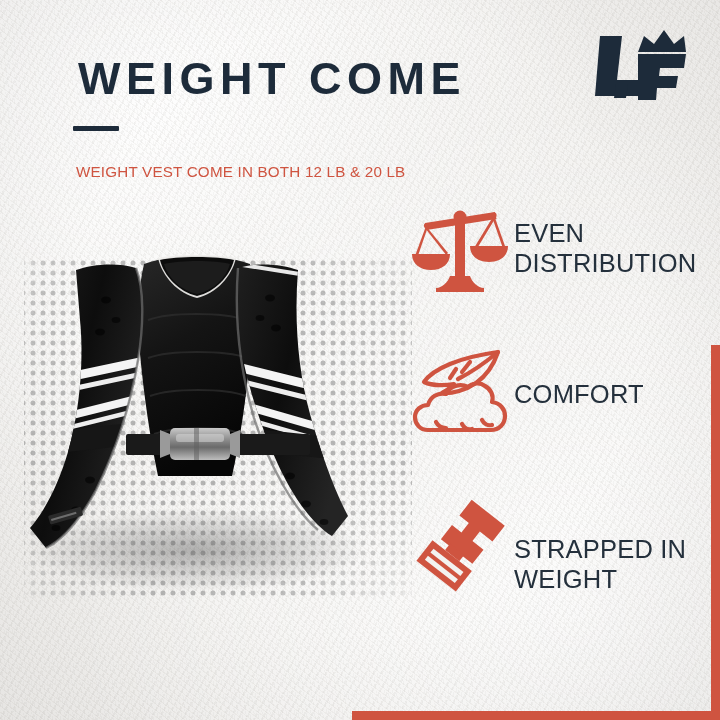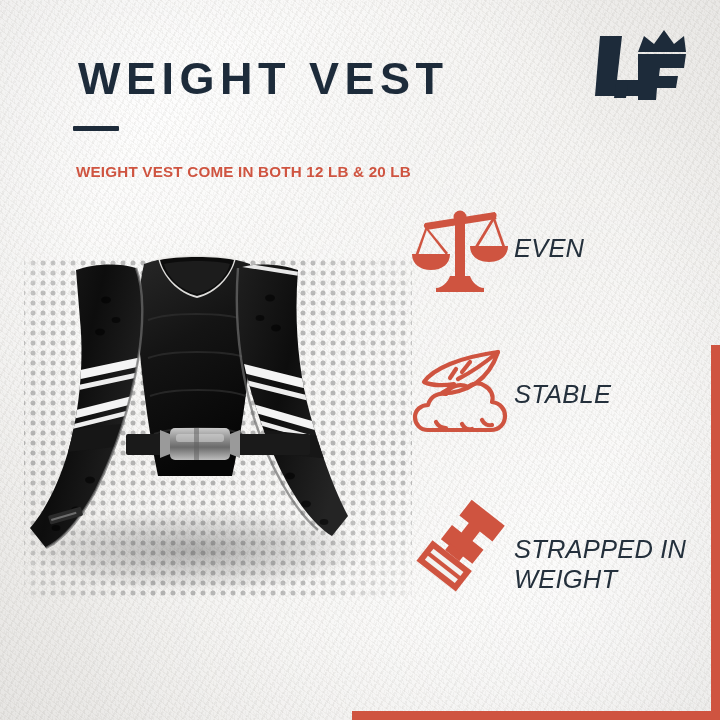--- a/index.html
+++ b/index.html
@@ -35,38 +35,38 @@
     position:absolute;left:78px;top:56px;z-index:6;
     font-size:45px;letter-spacing:5.5px;font-weight:bold;
     color:#1d2b3a;line-height:1;white-space:nowrap;
   }
   #title-rule{
     position:absolute;left:73px;top:126px;width:46px;height:5px;z-index:6;
     background:#1d2b3a;border-radius:1px;
   }
   #subtitle{
     position:absolute;left:76px;top:163px;z-index:6;
-    font-size:15.2px;font-weight:bold;letter-spacing:.2px;
+    font-size:15.2px;font-weight:normal;letter-spacing:.2px;
     color:#cf5440;white-space:nowrap;
   }
 
   
   #logo{position:absolute;left:586px;top:28px;width:104px;height:78px;z-index:6;}
 
   
   #photo{
     position:absolute;left:18px;top:228px;width:400px;height:372px;z-index:4;
   }
   #halftone{
     position:absolute;left:0;top:0;width:400px;height:372px;overflow:hidden;
   }
   #vest{position:absolute;left:0;top:0;width:400px;height:372px;}
 
   
-  #features{position:absolute;left:412px;top:196px;width:296px;z-index:6;font-style:italic;}
+  #features{position:absolute;left:412px;top:196px;width:296px;z-index:6;}
   .feature{position:relative;display:flex;align-items:center;}
   .f-icon{flex:0 0 96px;height:104px;display:flex;align-items:center;justify-content:center;}
   .f-label{
     font-size:25.5px;line-height:1.18;color:#24303c;
     letter-spacing:.2px;font-weight:400;
     padding-left:6px;
   }
   .f-label .ln{display:block;white-space:nowrap;}
   #feature-0{margin-top:0;}
   #feature-1{margin-top:42px;}
@@ -233,21 +233,21 @@
         <rect x="176" y="200" width="5" height="32" fill="#5e5e5e" opacity="0.5"></rect>
       </g>
 
       <g>
         <rect x="30" y="288" width="34" height="9" rx="1.5" fill="#2a2a2a" transform="rotate(-16 30 288)"></rect>
         <rect x="33" y="291" width="26" height="2" fill="#8a8a8a" opacity="0.7" transform="rotate(-16 33 291)"></rect>
       </g>
     </svg>
   </div>
 
-  <div id="title">WEIGHT VEST</div>
+  <div id="title">WEIGHT COME</div>
   <div id="title-rule"></div>
   <div id="subtitle">WEIGHT VEST COME IN BOTH 12 LB &amp; 20 LB</div>
 
   <svg id="logo" viewBox="0 0 104 78">
     <g fill="#1d2b3a">
 
       <path d="M14,8 L36,8 L31,52 L56,52 L54,68 L9,68 Z"></path>
 
       <path d="M30,56 L42,56 L40,70 L28,70 Z"></path>
 
@@ -281,20 +281,21 @@
             <path d="M82,19 L62,52 L64.4,53.4 L84.4,20.4 Z"></path>
             <path d="M82,19 L93,50 L90.4,50.8 L79.6,19.8 Z"></path>
             <circle cx="82" cy="19" r="2.6"></circle>
 
             <path d="M58,50 L96,50 C96,60 88,66 77,66 C66,66 58,60 58,50 Z"></path>
           </g>
         </svg>
       </div>
       <div class="f-label">
         <span class="ln">EVEN</span>
+        <span class="ln">DISTRIBUTION</span>
       </div>
     </div>
 
     <div class="feature" id="feature-1">
       <div class="f-icon">
         <svg viewBox="0 0 96 104" width="96" height="104">
           <g fill="none" stroke="#cf5440" stroke-width="4.2" stroke-linecap="round" stroke-linejoin="round">
 
             <path d="M86,10 C72,12 52,16 38,22 C26,27 16,34 12,40
                      C18,43 30,44 42,42 C38,46 34,49 30,51
@@ -307,21 +308,21 @@
                      C18,55 26,50 34,52 C38,44 48,41 56,45
                      C60,41 68,40 73,44 C79,47 82,54 80,60
                      C88,61 93,67 93,74 C93,82 87,88 79,88 Z"></path>
             <path d="M24,80 C26,84 30,86 34,86"></path>
             <path d="M50,82 C52,86 56,88 60,87"></path>
             <path d="M70,78 C72,82 76,84 80,83"></path>
           </g>
         </svg>
       </div>
       <div class="f-label">
-        <span class="ln">STABLE</span>
+        <span class="ln">COMFORT</span>
       </div>
     </div>
 
     <div class="feature" id="feature-2">
       <div class="f-icon">
         <svg viewBox="0 0 96 104" width="96" height="104">
           <g fill="#cf5440" transform="rotate(38 48 54)">
 
             <path d="M30,12 L72,12 L72,32 L56,32 L56,44 L70,44 L70,62 L30,62
                      L30,44 L42,44 L42,32 L30,32 Z"></path>

